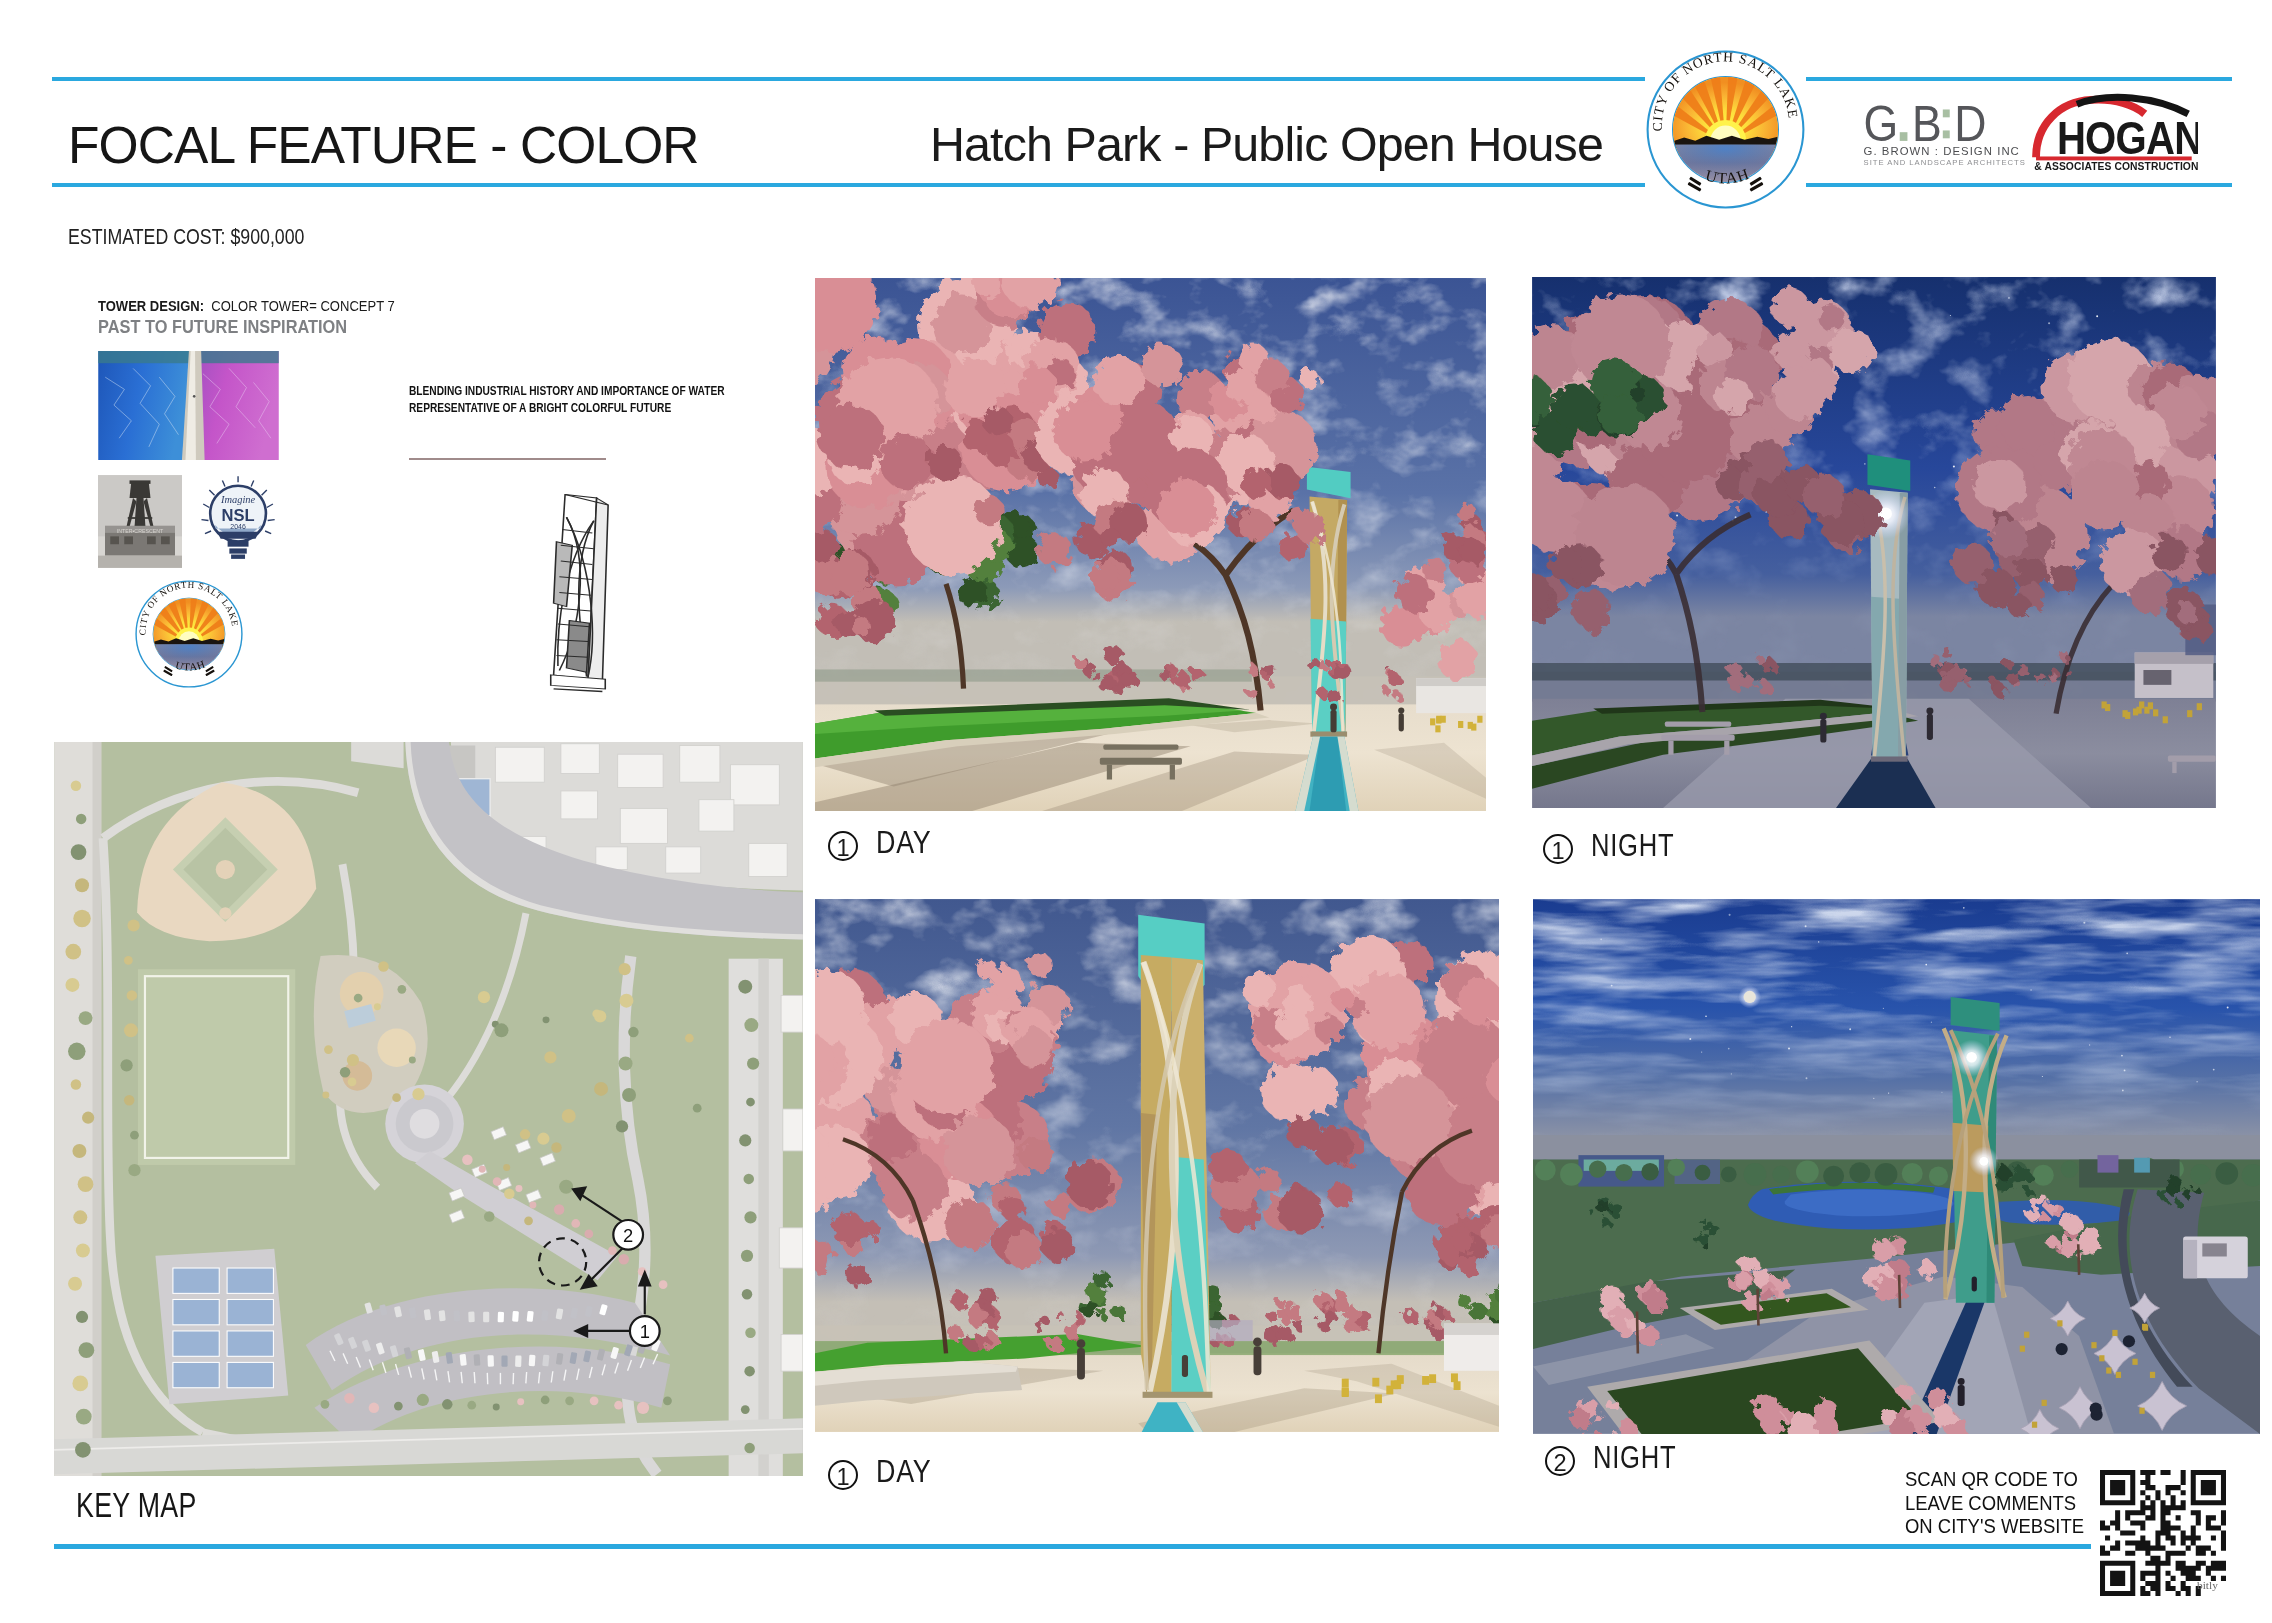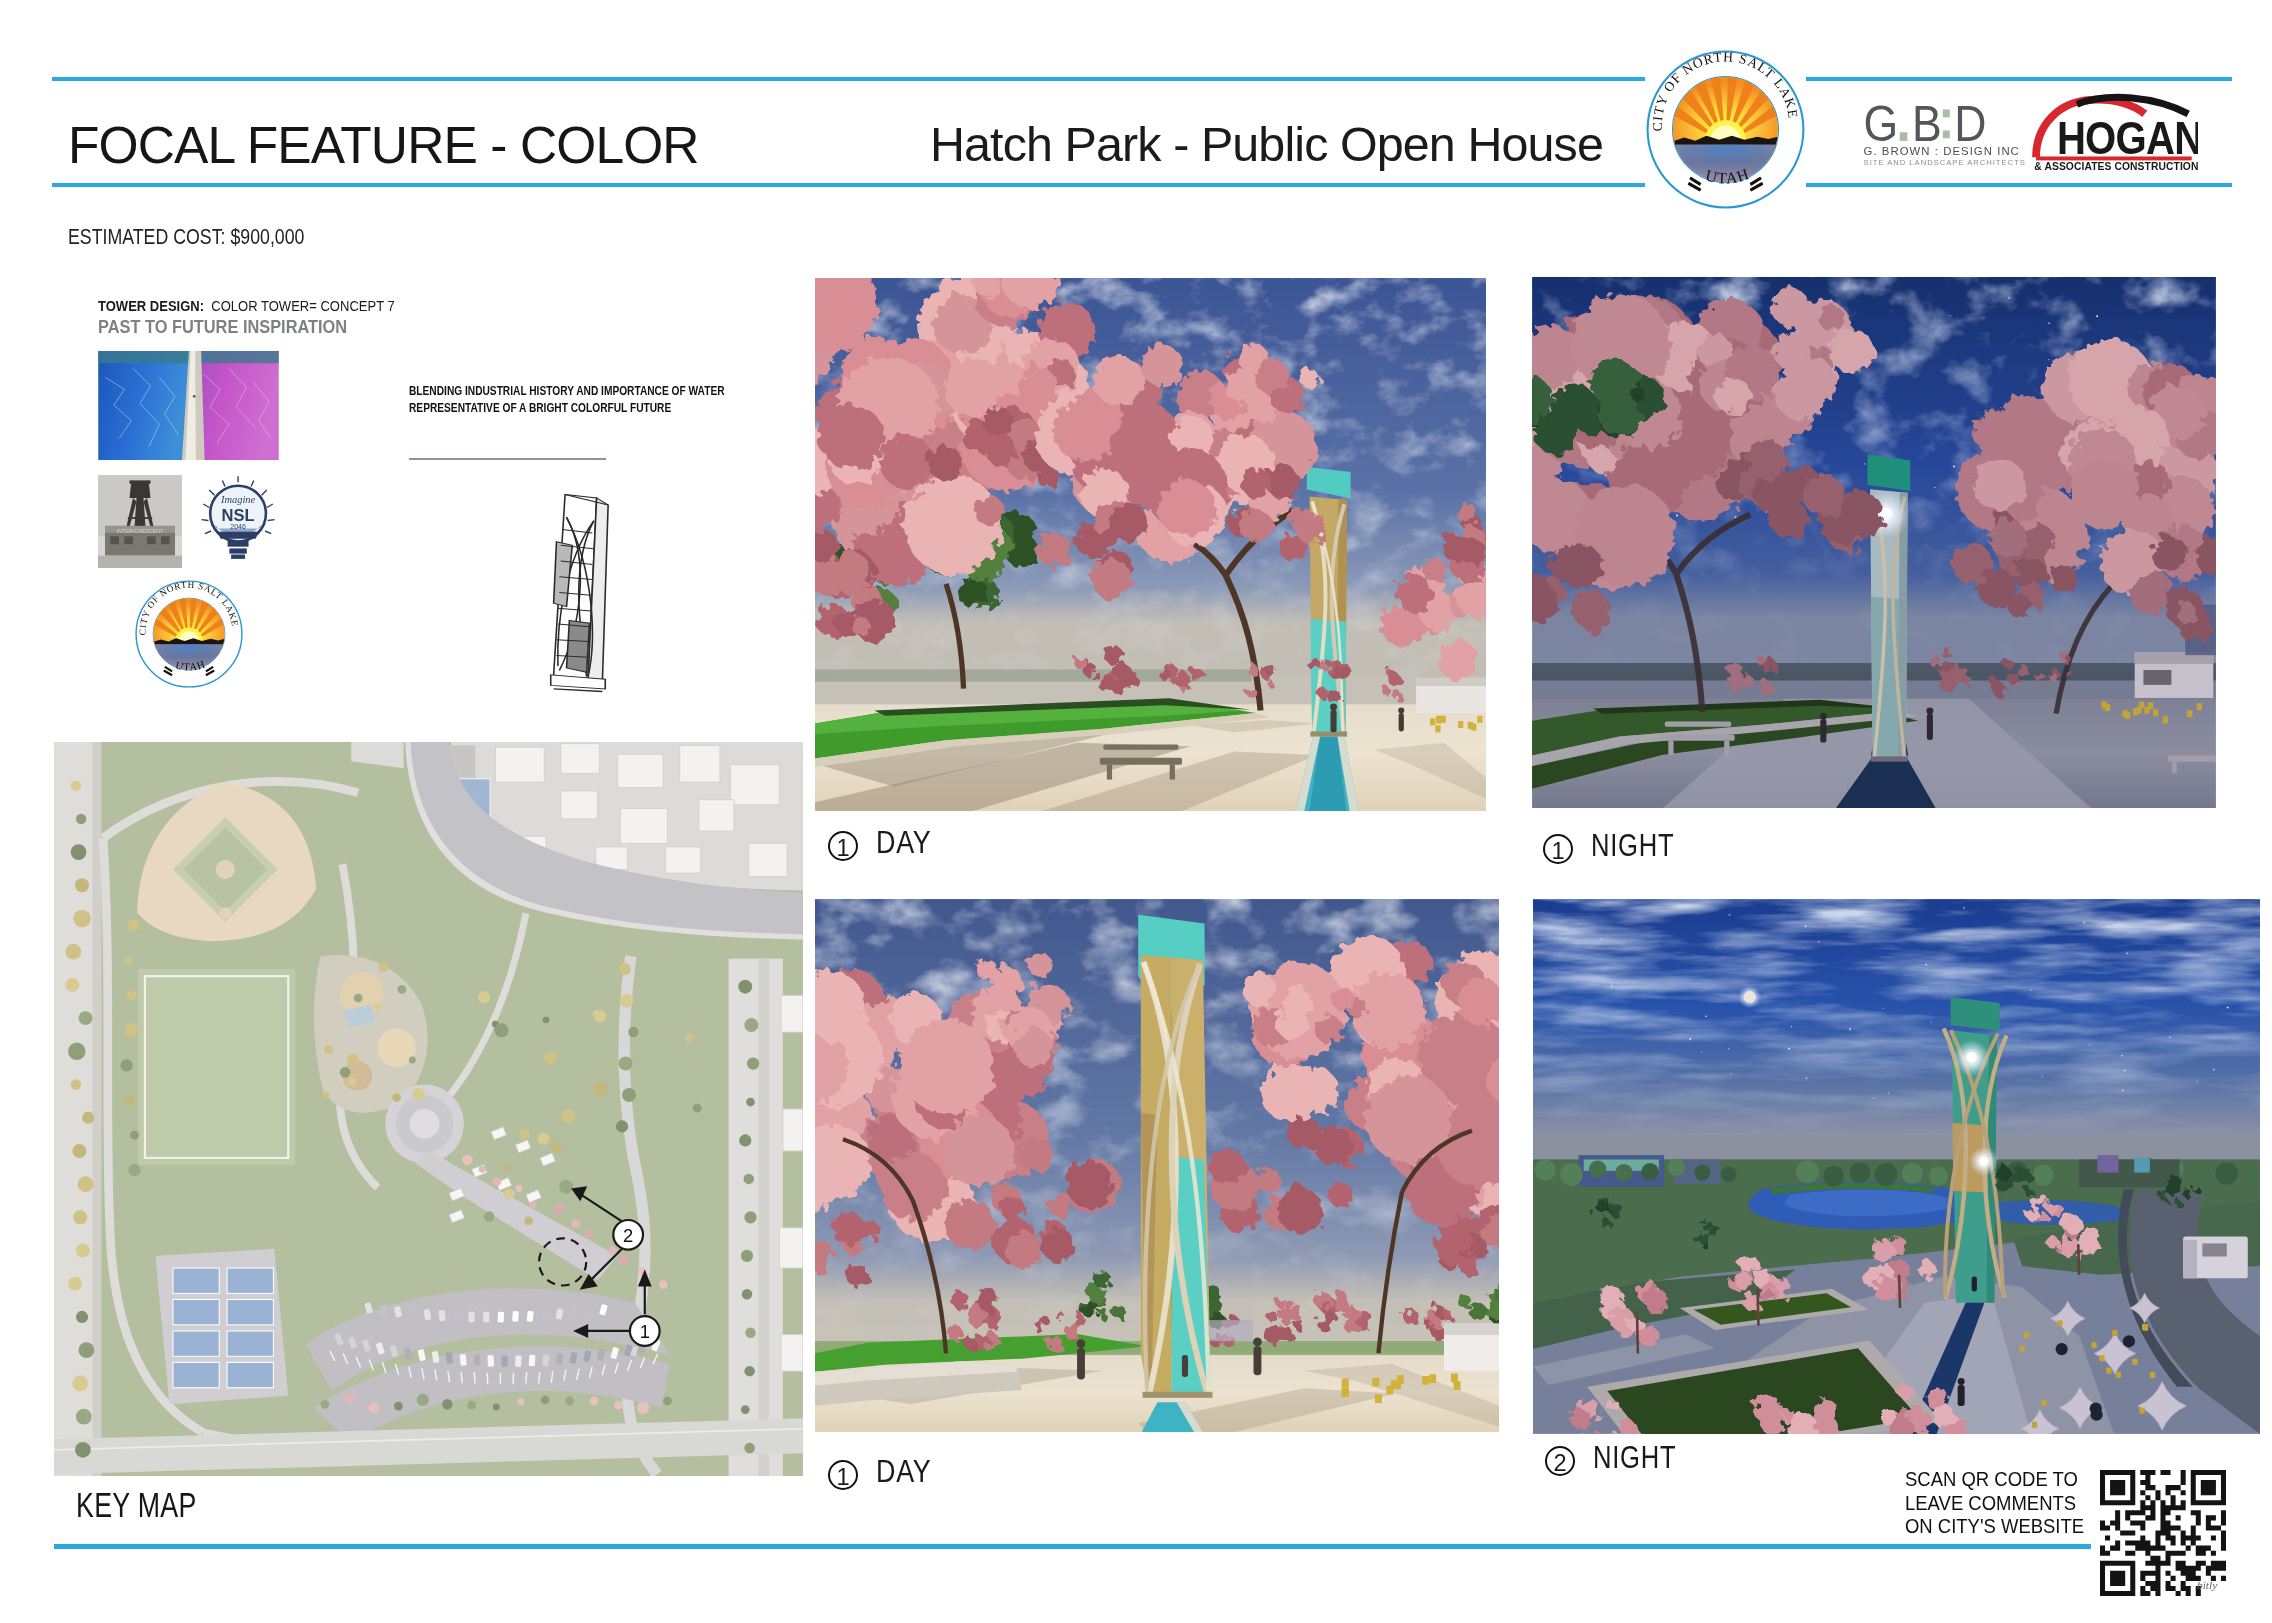--- a/index.html
+++ b/index.html
@@ -1824,14 +1824,14 @@
   <polygon points="20,210 58,215 58,226 20,222" fill="#ffffff"></polygon>
   <path d="M22 226 L56 229" stroke-width="1.6"></path>
 </g>
 </svg>
 
 <svg class="abs" style="left:2100px;top:1470px;" width="126" height="126" viewBox="0 0 142.5 142.5">
   <rect width="100%" height="100%" fill="#fff"></rect>
   <path d="M0.0 0.0h5.7v5.7h-5.7zM5.7 0.0h5.7v5.7h-5.7zM11.4 0.0h5.7v5.7h-5.7zM17.1 0.0h5.7v5.7h-5.7zM22.8 0.0h5.7v5.7h-5.7zM28.5 0.0h5.7v5.7h-5.7zM34.2 0.0h5.7v5.7h-5.7zM45.6 0.0h5.7v5.7h-5.7zM51.3 0.0h5.7v5.7h-5.7zM57.0 0.0h5.7v5.7h-5.7zM68.4 0.0h5.7v5.7h-5.7zM74.1 0.0h5.7v5.7h-5.7zM91.2 0.0h5.7v5.7h-5.7zM102.6 0.0h5.7v5.7h-5.7zM108.3 0.0h5.7v5.7h-5.7zM114.0 0.0h5.7v5.7h-5.7zM119.7 0.0h5.7v5.7h-5.7zM125.4 0.0h5.7v5.7h-5.7zM131.1 0.0h5.7v5.7h-5.7zM136.8 0.0h5.7v5.7h-5.7zM0.0 5.7h5.7v5.7h-5.7zM34.2 5.7h5.7v5.7h-5.7zM51.3 5.7h5.7v5.7h-5.7zM91.2 5.7h5.7v5.7h-5.7zM102.6 5.7h5.7v5.7h-5.7zM136.8 5.7h5.7v5.7h-5.7zM0.0 11.4h5.7v5.7h-5.7zM11.4 11.4h5.7v5.7h-5.7zM17.1 11.4h5.7v5.7h-5.7zM22.8 11.4h5.7v5.7h-5.7zM34.2 11.4h5.7v5.7h-5.7zM45.6 11.4h5.7v5.7h-5.7zM51.3 11.4h5.7v5.7h-5.7zM91.2 11.4h5.7v5.7h-5.7zM102.6 11.4h5.7v5.7h-5.7zM114.0 11.4h5.7v5.7h-5.7zM119.7 11.4h5.7v5.7h-5.7zM125.4 11.4h5.7v5.7h-5.7zM136.8 11.4h5.7v5.7h-5.7zM0.0 17.1h5.7v5.7h-5.7zM11.4 17.1h5.7v5.7h-5.7zM17.1 17.1h5.7v5.7h-5.7zM22.8 17.1h5.7v5.7h-5.7zM34.2 17.1h5.7v5.7h-5.7zM51.3 17.1h5.7v5.7h-5.7zM57.0 17.1h5.7v5.7h-5.7zM74.1 17.1h5.7v5.7h-5.7zM79.8 17.1h5.7v5.7h-5.7zM85.5 17.1h5.7v5.7h-5.7zM102.6 17.1h5.7v5.7h-5.7zM114.0 17.1h5.7v5.7h-5.7zM119.7 17.1h5.7v5.7h-5.7zM125.4 17.1h5.7v5.7h-5.7zM136.8 17.1h5.7v5.7h-5.7zM0.0 22.8h5.7v5.7h-5.7zM11.4 22.8h5.7v5.7h-5.7zM17.1 22.8h5.7v5.7h-5.7zM22.8 22.8h5.7v5.7h-5.7zM34.2 22.8h5.7v5.7h-5.7zM45.6 22.8h5.7v5.7h-5.7zM62.7 22.8h5.7v5.7h-5.7zM74.1 22.8h5.7v5.7h-5.7zM91.2 22.8h5.7v5.7h-5.7zM102.6 22.8h5.7v5.7h-5.7zM114.0 22.8h5.7v5.7h-5.7zM119.7 22.8h5.7v5.7h-5.7zM125.4 22.8h5.7v5.7h-5.7zM136.8 22.8h5.7v5.7h-5.7zM0.0 28.5h5.7v5.7h-5.7zM34.2 28.5h5.7v5.7h-5.7zM51.3 28.5h5.7v5.7h-5.7zM62.7 28.5h5.7v5.7h-5.7zM79.8 28.5h5.7v5.7h-5.7zM102.6 28.5h5.7v5.7h-5.7zM136.8 28.5h5.7v5.7h-5.7zM0.0 34.2h5.7v5.7h-5.7zM5.7 34.2h5.7v5.7h-5.7zM11.4 34.2h5.7v5.7h-5.7zM17.1 34.2h5.7v5.7h-5.7zM22.8 34.2h5.7v5.7h-5.7zM28.5 34.2h5.7v5.7h-5.7zM34.2 34.2h5.7v5.7h-5.7zM45.6 34.2h5.7v5.7h-5.7zM57.0 34.2h5.7v5.7h-5.7zM68.4 34.2h5.7v5.7h-5.7zM79.8 34.2h5.7v5.7h-5.7zM91.2 34.2h5.7v5.7h-5.7zM102.6 34.2h5.7v5.7h-5.7zM108.3 34.2h5.7v5.7h-5.7zM114.0 34.2h5.7v5.7h-5.7zM119.7 34.2h5.7v5.7h-5.7zM125.4 34.2h5.7v5.7h-5.7zM131.1 34.2h5.7v5.7h-5.7zM136.8 34.2h5.7v5.7h-5.7zM45.6 39.9h5.7v5.7h-5.7zM51.3 39.9h5.7v5.7h-5.7zM57.0 39.9h5.7v5.7h-5.7zM68.4 39.9h5.7v5.7h-5.7zM74.1 39.9h5.7v5.7h-5.7zM79.8 39.9h5.7v5.7h-5.7zM85.5 39.9h5.7v5.7h-5.7zM91.2 39.9h5.7v5.7h-5.7zM17.1 45.6h5.7v5.7h-5.7zM28.5 45.6h5.7v5.7h-5.7zM34.2 45.6h5.7v5.7h-5.7zM39.9 45.6h5.7v5.7h-5.7zM45.6 45.6h5.7v5.7h-5.7zM57.0 45.6h5.7v5.7h-5.7zM68.4 45.6h5.7v5.7h-5.7zM74.1 45.6h5.7v5.7h-5.7zM102.6 45.6h5.7v5.7h-5.7zM108.3 45.6h5.7v5.7h-5.7zM136.8 45.6h5.7v5.7h-5.7zM17.1 51.3h5.7v5.7h-5.7zM28.5 51.3h5.7v5.7h-5.7zM51.3 51.3h5.7v5.7h-5.7zM57.0 51.3h5.7v5.7h-5.7zM68.4 51.3h5.7v5.7h-5.7zM85.5 51.3h5.7v5.7h-5.7zM108.3 51.3h5.7v5.7h-5.7zM119.7 51.3h5.7v5.7h-5.7zM125.4 51.3h5.7v5.7h-5.7zM136.8 51.3h5.7v5.7h-5.7zM0.0 57.0h5.7v5.7h-5.7zM11.4 57.0h5.7v5.7h-5.7zM17.1 57.0h5.7v5.7h-5.7zM34.2 57.0h5.7v5.7h-5.7zM39.9 57.0h5.7v5.7h-5.7zM45.6 57.0h5.7v5.7h-5.7zM68.4 57.0h5.7v5.7h-5.7zM74.1 57.0h5.7v5.7h-5.7zM108.3 57.0h5.7v5.7h-5.7zM119.7 57.0h5.7v5.7h-5.7zM136.8 57.0h5.7v5.7h-5.7zM0.0 62.7h5.7v5.7h-5.7zM5.7 62.7h5.7v5.7h-5.7zM17.1 62.7h5.7v5.7h-5.7zM45.6 62.7h5.7v5.7h-5.7zM68.4 62.7h5.7v5.7h-5.7zM74.1 62.7h5.7v5.7h-5.7zM79.8 62.7h5.7v5.7h-5.7zM85.5 62.7h5.7v5.7h-5.7zM102.6 62.7h5.7v5.7h-5.7zM119.7 62.7h5.7v5.7h-5.7zM125.4 62.7h5.7v5.7h-5.7zM131.1 62.7h5.7v5.7h-5.7zM22.8 68.4h5.7v5.7h-5.7zM28.5 68.4h5.7v5.7h-5.7zM34.2 68.4h5.7v5.7h-5.7zM62.7 68.4h5.7v5.7h-5.7zM68.4 68.4h5.7v5.7h-5.7zM74.1 68.4h5.7v5.7h-5.7zM91.2 68.4h5.7v5.7h-5.7zM102.6 68.4h5.7v5.7h-5.7zM136.8 68.4h5.7v5.7h-5.7zM5.7 74.1h5.7v5.7h-5.7zM45.6 74.1h5.7v5.7h-5.7zM62.7 74.1h5.7v5.7h-5.7zM74.1 74.1h5.7v5.7h-5.7zM79.8 74.1h5.7v5.7h-5.7zM91.2 74.1h5.7v5.7h-5.7zM96.9 74.1h5.7v5.7h-5.7zM102.6 74.1h5.7v5.7h-5.7zM108.3 74.1h5.7v5.7h-5.7zM125.4 74.1h5.7v5.7h-5.7zM136.8 74.1h5.7v5.7h-5.7zM17.1 79.8h5.7v5.7h-5.7zM28.5 79.8h5.7v5.7h-5.7zM34.2 79.8h5.7v5.7h-5.7zM39.9 79.8h5.7v5.7h-5.7zM45.6 79.8h5.7v5.7h-5.7zM51.3 79.8h5.7v5.7h-5.7zM62.7 79.8h5.7v5.7h-5.7zM79.8 79.8h5.7v5.7h-5.7zM91.2 79.8h5.7v5.7h-5.7zM102.6 79.8h5.7v5.7h-5.7zM136.8 79.8h5.7v5.7h-5.7zM0.0 85.5h5.7v5.7h-5.7zM11.4 85.5h5.7v5.7h-5.7zM17.1 85.5h5.7v5.7h-5.7zM39.9 85.5h5.7v5.7h-5.7zM45.6 85.5h5.7v5.7h-5.7zM51.3 85.5h5.7v5.7h-5.7zM57.0 85.5h5.7v5.7h-5.7zM62.7 85.5h5.7v5.7h-5.7zM68.4 85.5h5.7v5.7h-5.7zM96.9 85.5h5.7v5.7h-5.7zM108.3 85.5h5.7v5.7h-5.7zM114.0 85.5h5.7v5.7h-5.7zM119.7 85.5h5.7v5.7h-5.7zM136.8 85.5h5.7v5.7h-5.7zM0.0 91.2h5.7v5.7h-5.7zM5.7 91.2h5.7v5.7h-5.7zM28.5 91.2h5.7v5.7h-5.7zM34.2 91.2h5.7v5.7h-5.7zM51.3 91.2h5.7v5.7h-5.7zM74.1 91.2h5.7v5.7h-5.7zM79.8 91.2h5.7v5.7h-5.7zM85.5 91.2h5.7v5.7h-5.7zM91.2 91.2h5.7v5.7h-5.7zM108.3 91.2h5.7v5.7h-5.7zM114.0 91.2h5.7v5.7h-5.7zM125.4 91.2h5.7v5.7h-5.7zM57.0 96.9h5.7v5.7h-5.7zM62.7 96.9h5.7v5.7h-5.7zM74.1 96.9h5.7v5.7h-5.7zM0.0 102.6h5.7v5.7h-5.7zM5.7 102.6h5.7v5.7h-5.7zM11.4 102.6h5.7v5.7h-5.7zM17.1 102.6h5.7v5.7h-5.7zM22.8 102.6h5.7v5.7h-5.7zM28.5 102.6h5.7v5.7h-5.7zM34.2 102.6h5.7v5.7h-5.7zM51.3 102.6h5.7v5.7h-5.7zM57.0 102.6h5.7v5.7h-5.7zM62.7 102.6h5.7v5.7h-5.7zM68.4 102.6h5.7v5.7h-5.7zM74.1 102.6h5.7v5.7h-5.7zM85.5 102.6h5.7v5.7h-5.7zM91.2 102.6h5.7v5.7h-5.7zM108.3 102.6h5.7v5.7h-5.7zM114.0 102.6h5.7v5.7h-5.7zM125.4 102.6h5.7v5.7h-5.7zM131.1 102.6h5.7v5.7h-5.7zM136.8 102.6h5.7v5.7h-5.7zM0.0 108.3h5.7v5.7h-5.7zM34.2 108.3h5.7v5.7h-5.7zM62.7 108.3h5.7v5.7h-5.7zM85.5 108.3h5.7v5.7h-5.7zM91.2 108.3h5.7v5.7h-5.7zM96.9 108.3h5.7v5.7h-5.7zM102.6 108.3h5.7v5.7h-5.7zM108.3 108.3h5.7v5.7h-5.7zM119.7 108.3h5.7v5.7h-5.7zM125.4 108.3h5.7v5.7h-5.7zM131.1 108.3h5.7v5.7h-5.7zM136.8 108.3h5.7v5.7h-5.7zM0.0 114.0h5.7v5.7h-5.7zM11.4 114.0h5.7v5.7h-5.7zM17.1 114.0h5.7v5.7h-5.7zM22.8 114.0h5.7v5.7h-5.7zM34.2 114.0h5.7v5.7h-5.7zM45.6 114.0h5.7v5.7h-5.7zM51.3 114.0h5.7v5.7h-5.7zM57.0 114.0h5.7v5.7h-5.7zM62.7 114.0h5.7v5.7h-5.7zM74.1 114.0h5.7v5.7h-5.7zM91.2 114.0h5.7v5.7h-5.7zM96.9 114.0h5.7v5.7h-5.7zM102.6 114.0h5.7v5.7h-5.7zM119.7 114.0h5.7v5.7h-5.7zM0.0 119.7h5.7v5.7h-5.7zM11.4 119.7h5.7v5.7h-5.7zM17.1 119.7h5.7v5.7h-5.7zM22.8 119.7h5.7v5.7h-5.7zM34.2 119.7h5.7v5.7h-5.7zM45.6 119.7h5.7v5.7h-5.7zM62.7 119.7h5.7v5.7h-5.7zM79.8 119.7h5.7v5.7h-5.7zM96.9 119.7h5.7v5.7h-5.7zM102.6 119.7h5.7v5.7h-5.7zM108.3 119.7h5.7v5.7h-5.7zM125.4 119.7h5.7v5.7h-5.7zM136.8 119.7h5.7v5.7h-5.7zM0.0 125.4h5.7v5.7h-5.7zM11.4 125.4h5.7v5.7h-5.7zM17.1 125.4h5.7v5.7h-5.7zM22.8 125.4h5.7v5.7h-5.7zM34.2 125.4h5.7v5.7h-5.7zM51.3 125.4h5.7v5.7h-5.7zM57.0 125.4h5.7v5.7h-5.7zM62.7 125.4h5.7v5.7h-5.7zM74.1 125.4h5.7v5.7h-5.7zM91.2 125.4h5.7v5.7h-5.7zM0.0 131.1h5.7v5.7h-5.7zM34.2 131.1h5.7v5.7h-5.7zM45.6 131.1h5.7v5.7h-5.7zM57.0 131.1h5.7v5.7h-5.7zM62.7 131.1h5.7v5.7h-5.7zM74.1 131.1h5.7v5.7h-5.7zM79.8 131.1h5.7v5.7h-5.7zM91.2 131.1h5.7v5.7h-5.7zM96.9 131.1h5.7v5.7h-5.7zM108.3 131.1h5.7v5.7h-5.7zM0.0 136.8h5.7v5.7h-5.7zM5.7 136.8h5.7v5.7h-5.7zM11.4 136.8h5.7v5.7h-5.7zM17.1 136.8h5.7v5.7h-5.7zM22.8 136.8h5.7v5.7h-5.7zM28.5 136.8h5.7v5.7h-5.7zM34.2 136.8h5.7v5.7h-5.7zM45.6 136.8h5.7v5.7h-5.7zM51.3 136.8h5.7v5.7h-5.7zM62.7 136.8h5.7v5.7h-5.7zM85.5 136.8h5.7v5.7h-5.7zM96.9 136.8h5.7v5.7h-5.7zM108.3 136.8h5.7v5.7h-5.7z" fill="#131313"></path>
 </svg>
 
-<div class="abs" style="left:2197px;top:1579px;font-size:11.4px;font-style:italic;color:#666;font-family:'Liberation Serif';">bitly</div>
+<div class="abs" style="left:2197px;top:1579px;font-size:11.4px;color:#666;font-family:'Liberation Serif';">bitly</div>
 
 
 </body></html>

